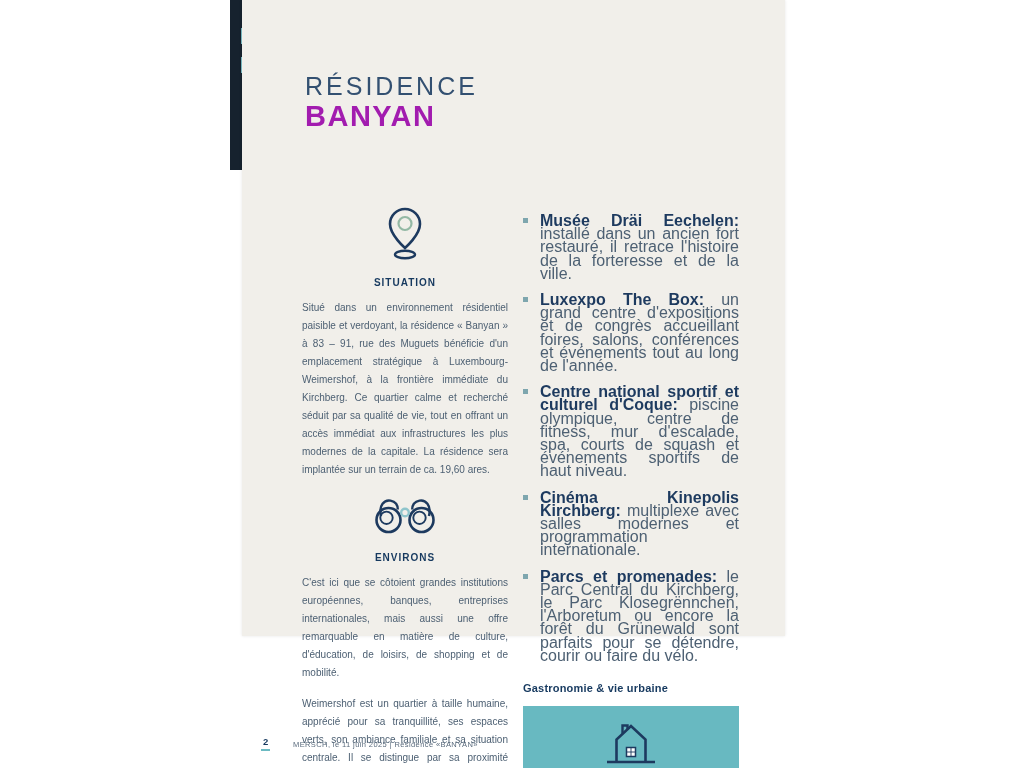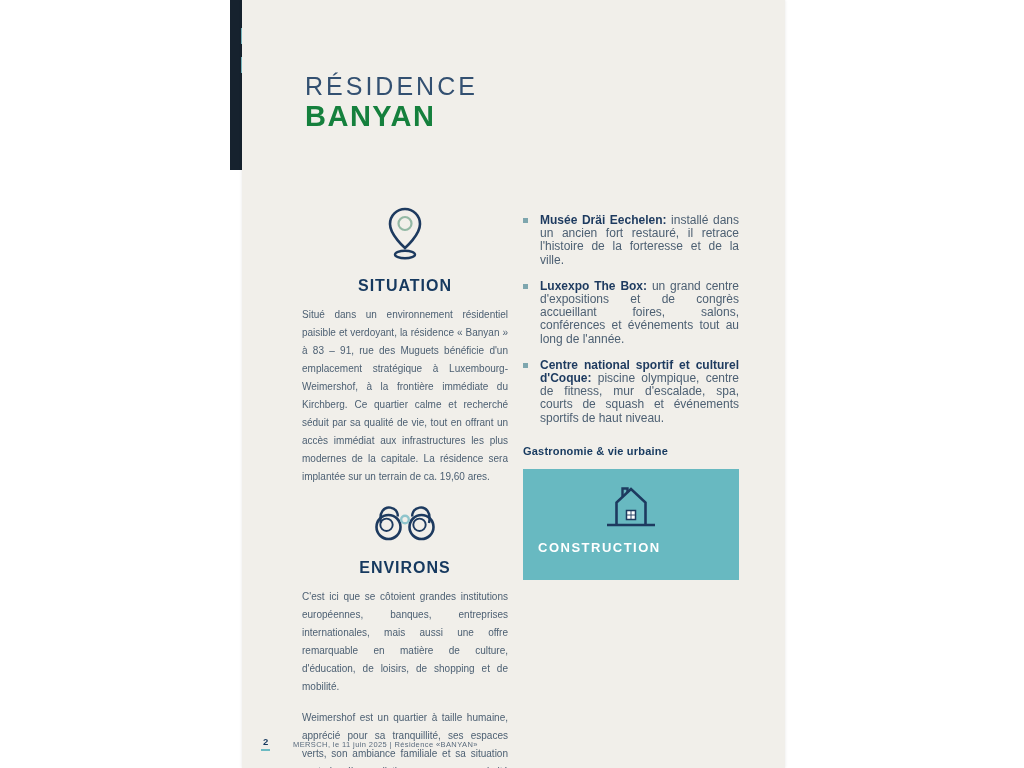--- a/index.html
+++ b/index.html
@@ -4,65 +4,65 @@
 <style>
   * { margin:0; padding:0; box-sizing:border-box; }
   html,body { width:1024px; height:768px; }
   body {
     position:relative;
     background:#ffffff;
     font-family:"Liberation Sans", sans-serif;
     overflow:hidden;
   }
   .page {
-    position:absolute; left:242px; top:0; width:543px; height:768px;
+    position:absolute; left:242px; top:0; width:543px; height:636px;
     background:#f1efea;
     box-shadow:0 0 3px rgba(0,0,0,0.10);
   }
   .dark-bar {
     position:absolute; left:230px; top:0; width:12px; height:170px;
     background:#16222e;
   }
   .accent-square { position:absolute; width:25px; height:16px; background:#7cbcc4; }
   .accent-square.sq1 { left:241px; top:28px; }
   .accent-square.sq2 { left:241px; top:57px; }
 
   .title-block { position:absolute; left:63px; top:72px; }
   .title-line1 {
     font-size:25px; font-weight:400; letter-spacing:3px;
     color:#335071; line-height:28px;
   }
   .title-line2 {
     font-size:29px; font-weight:700; letter-spacing:1.5px;
-    color:#15803d; line-height:32px;
+    color:#a21caf; line-height:32px;
   }
 
   .col-left  { position:absolute; left:60px;  top:206px; width:206px; }
   .col-right { position:absolute; left:281px; top:214px; width:216px; }
 
   .icon-center { text-align:center; }
 
   h2.section-heading {
-    text-align:center; font-size:16px; font-weight:700;
+    text-align:center; font-size:10px; font-weight:700;
     letter-spacing:1px; color:#16395f; margin:13px 0 11px;
   }
   h3.sub-heading {
     font-size:11px; font-weight:700; color:#16395f;
     margin:0 0 8px; letter-spacing:0.2px;
   }
   p.body-text {
     font-size:10px; line-height:18px; text-align:justify;
     color:#4d6073; margin:0 0 13px;
   }
   .col-right p.body-text { line-height:13.2px; }
 
   ul.bullet-list { list-style:none; margin:4px 0 0; padding:0; }
   ul.bullet-list li {
     position:relative; padding-left:17px; margin-bottom:13px;
-    font-size:12px; line-height:13.2px; text-align:justify; color:#4d6073;
+    font-size:16px; line-height:13.2px; text-align:justify; color:#4d6073;
   }
   ul.bullet-list li b { color:#1d3a5f; font-weight:700; }
   ul.bullet-list .marker {
     position:absolute; left:0; top:4px; width:5px; height:5px;
     background:#7ea6ae;
   }
 
   .binoculars-wrap { margin-top:16px; }
 
   .construction-box {
@@ -127,20 +127,22 @@
     <h3 class="sub-heading">Culture, sport et loisirs</h3>
 
   </div>
 
   <div class="col-right">
 
     <ul class="bullet-list" style="margin-top:0;">
         <li><span class="marker"></span><b>Musée Dräi Eechelen:</b><span> installé dans un ancien fort restauré, il retrace l'histoire de la forteresse et de la ville.</span></li>
         <li><span class="marker"></span><b>Luxexpo The Box:</b><span> un grand centre d'expositions et de congrès accueillant foires, salons, conférences et événements tout au long de l'année.</span></li>
         <li><span class="marker"></span><b>Centre national sportif et culturel d'Coque:</b><span> piscine olympique, centre de fitness, mur d'escalade, spa, courts de squash et événements sportifs de haut niveau.</span></li>
+        <li><span class="marker"></span><b>Cinéma Kinepolis Kirchberg:</b><span> multiplexe avec salles modernes et programmation internationale.</span></li>
+        <li><span class="marker"></span><b>Parcs et promenades:</b><span> le Parc Central du Kirchberg, le Parc Klosegrënnchen, l'Arboretum ou encore la forêt du Grünewald sont parfaits pour se détendre, courir ou faire du vélo.</span></li>
       </ul>
 
     <h3 class="sub-heading" style="margin-top:20px;">Gastronomie &amp; vie urbaine</h3>
 
     <div class="construction-box">
       <div class="icon-center">
         <svg width="56" height="48" viewBox="0 0 56 48">
           <path d="M13.5 43 V20.5 L28 7 L42.5 20.5 V43" fill="none" stroke="#1d3a5f" stroke-width="2.6"></path>
           <path d="M19.5 14.5 V6.5 H24.5 V10.5" fill="none" stroke="#1d3a5f" stroke-width="2.4"></path>
           <line x1="4" y1="43" x2="52" y2="43" stroke="#1d3a5f" stroke-width="2.6"></line>

